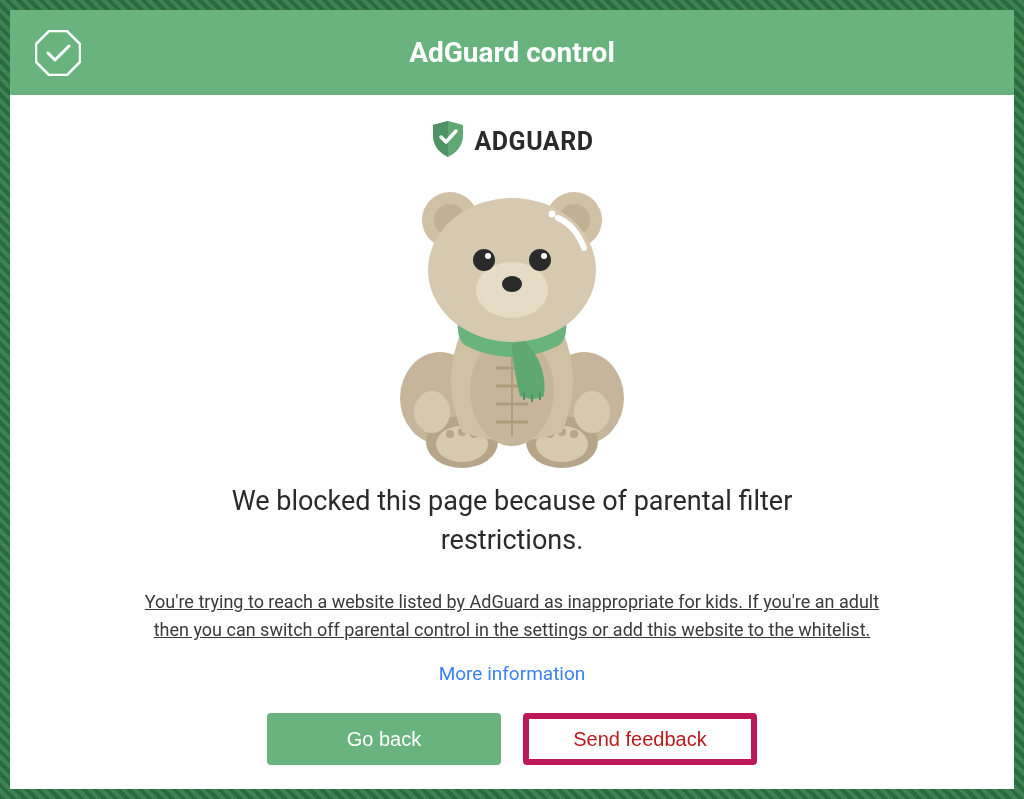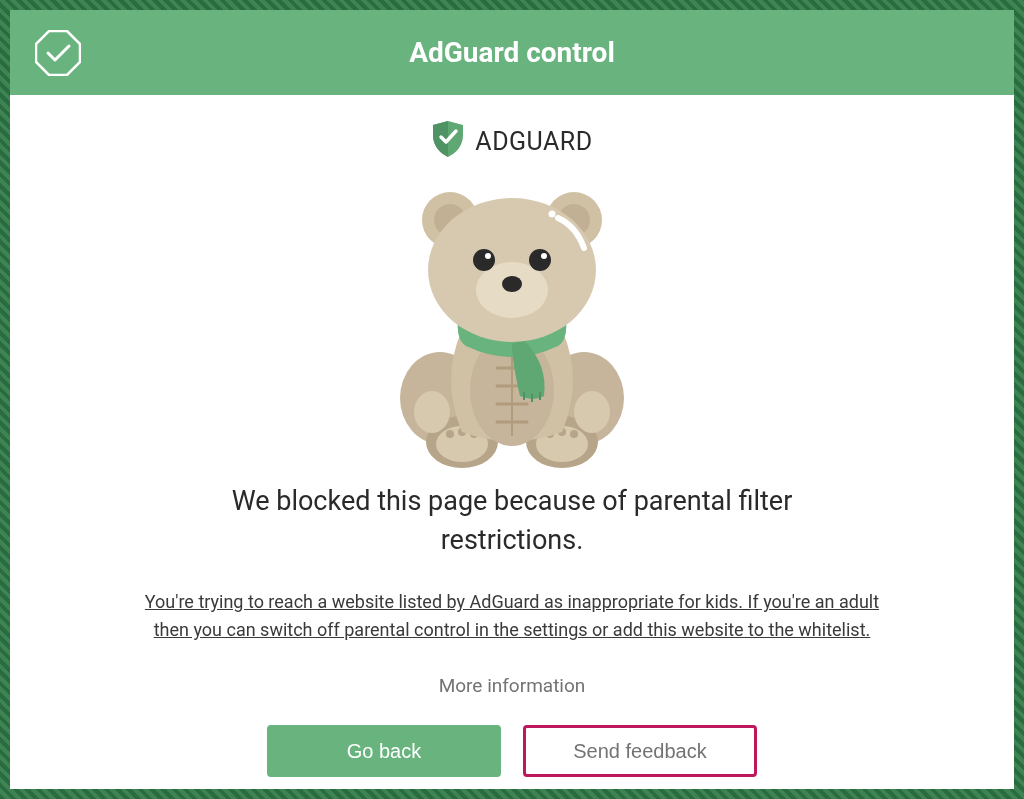--- a/index.html
+++ b/index.html
@@ -47,21 +47,21 @@
       align-items: center;
     }
     .logo {
       display: flex;
       align-items: center;
       gap: 10px;
       margin-bottom: 18px;
     }
     .logo-text {
       font-size: 25px;
-      font-weight: 400;
+      font-weight: 700;
       color: #2a2a2a;
       letter-spacing: 0.5px;
     }
     .bear-wrap {
       width: 300px;
       height: 290px;
       margin: 0 auto;
     }
     .headline {
       margin-top: 12px;
@@ -74,23 +74,23 @@
     .subtext {
       margin-top: 28px;
       font-size: 18px;
       color: #3a3a3a;
       text-align: center;
       line-height: 1.55;
       max-width: 770px;
       text-decoration: underline;
     }
     .moreinfo {
-      margin-top: 30px;
+      margin-top: 18px;
       font-size: 19px;
-      color: #737373;
+      color: #3b82f6;
       cursor: pointer;
       text-decoration: none;
     }
     .buttons {
       margin-top: 28px;
       display: flex;
       gap: 22px;
     }
     .btn {
       width: 234px;
@@ -102,22 +102,22 @@
       display: flex;
       align-items: center;
       justify-content: center;
     }
     .btn-primary {
       background: #68b37e;
       color: #fff;
     }
     .btn-secondary {
       background: #fff;
-      color: #737373;
-      border: 3px solid #be185d;
+      color: #b91c1c;
+      border: 6px solid #be185d;
     }
   </style>
 </head>
 <body>
 
 <div class="panel">
 
   <div class="header">
     <div class="check-octagon">
       <svg viewBox="0 0 46 46" width="46" height="46">

